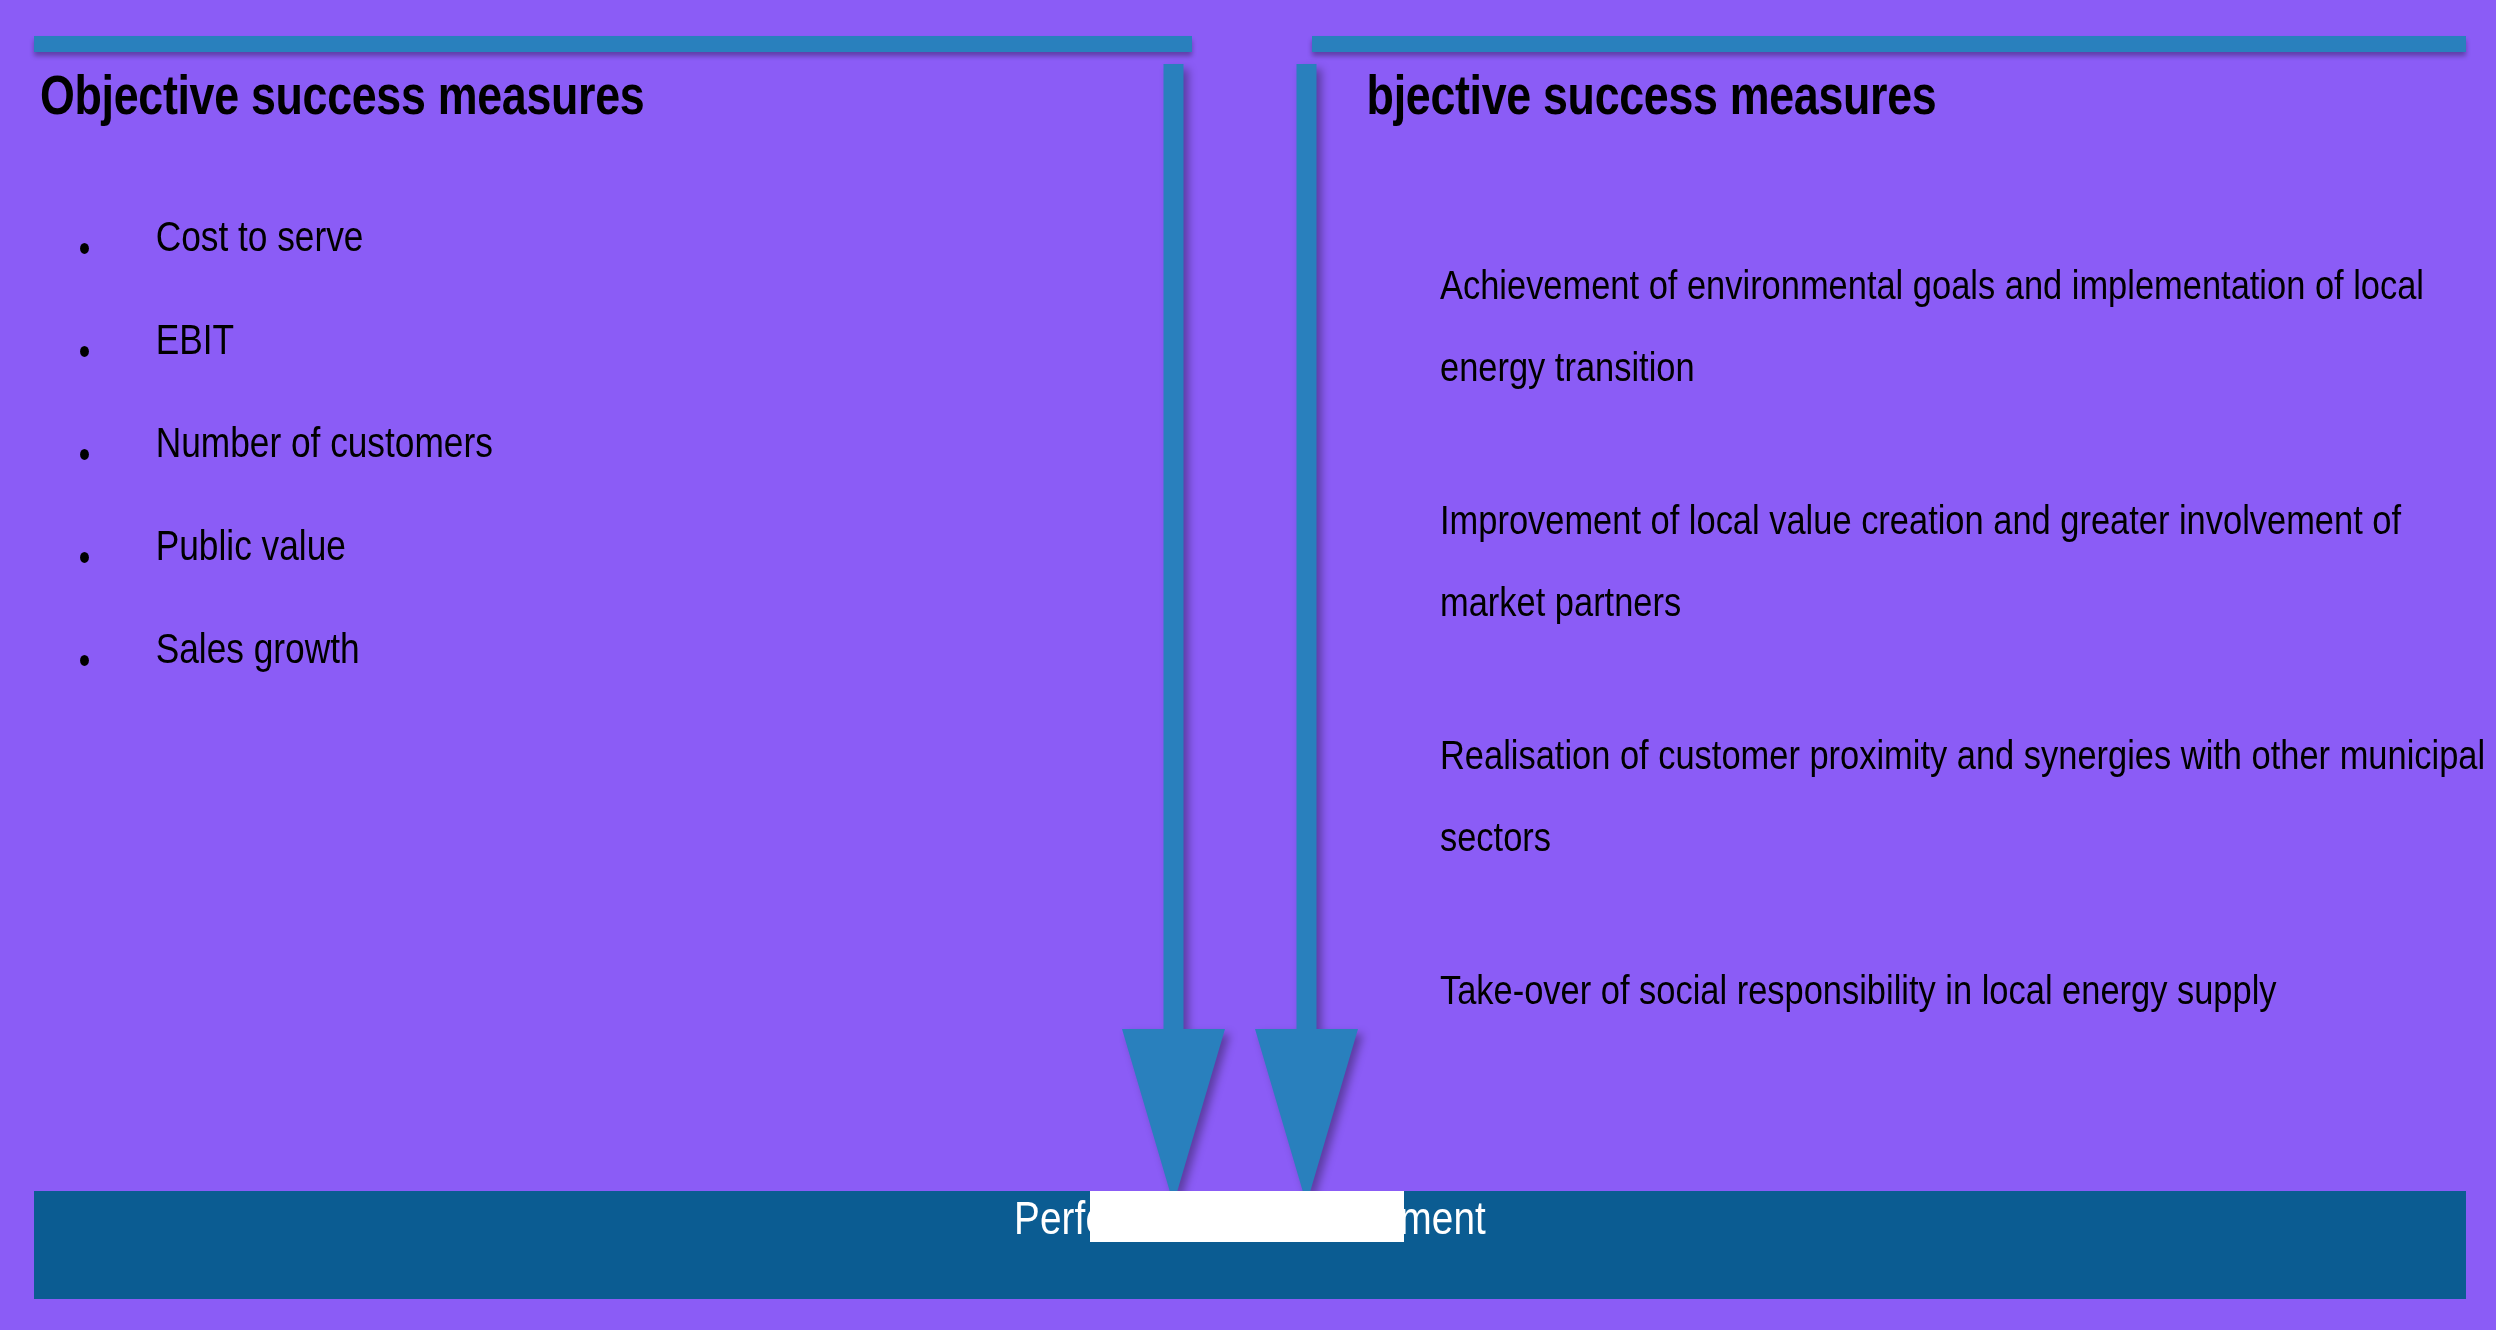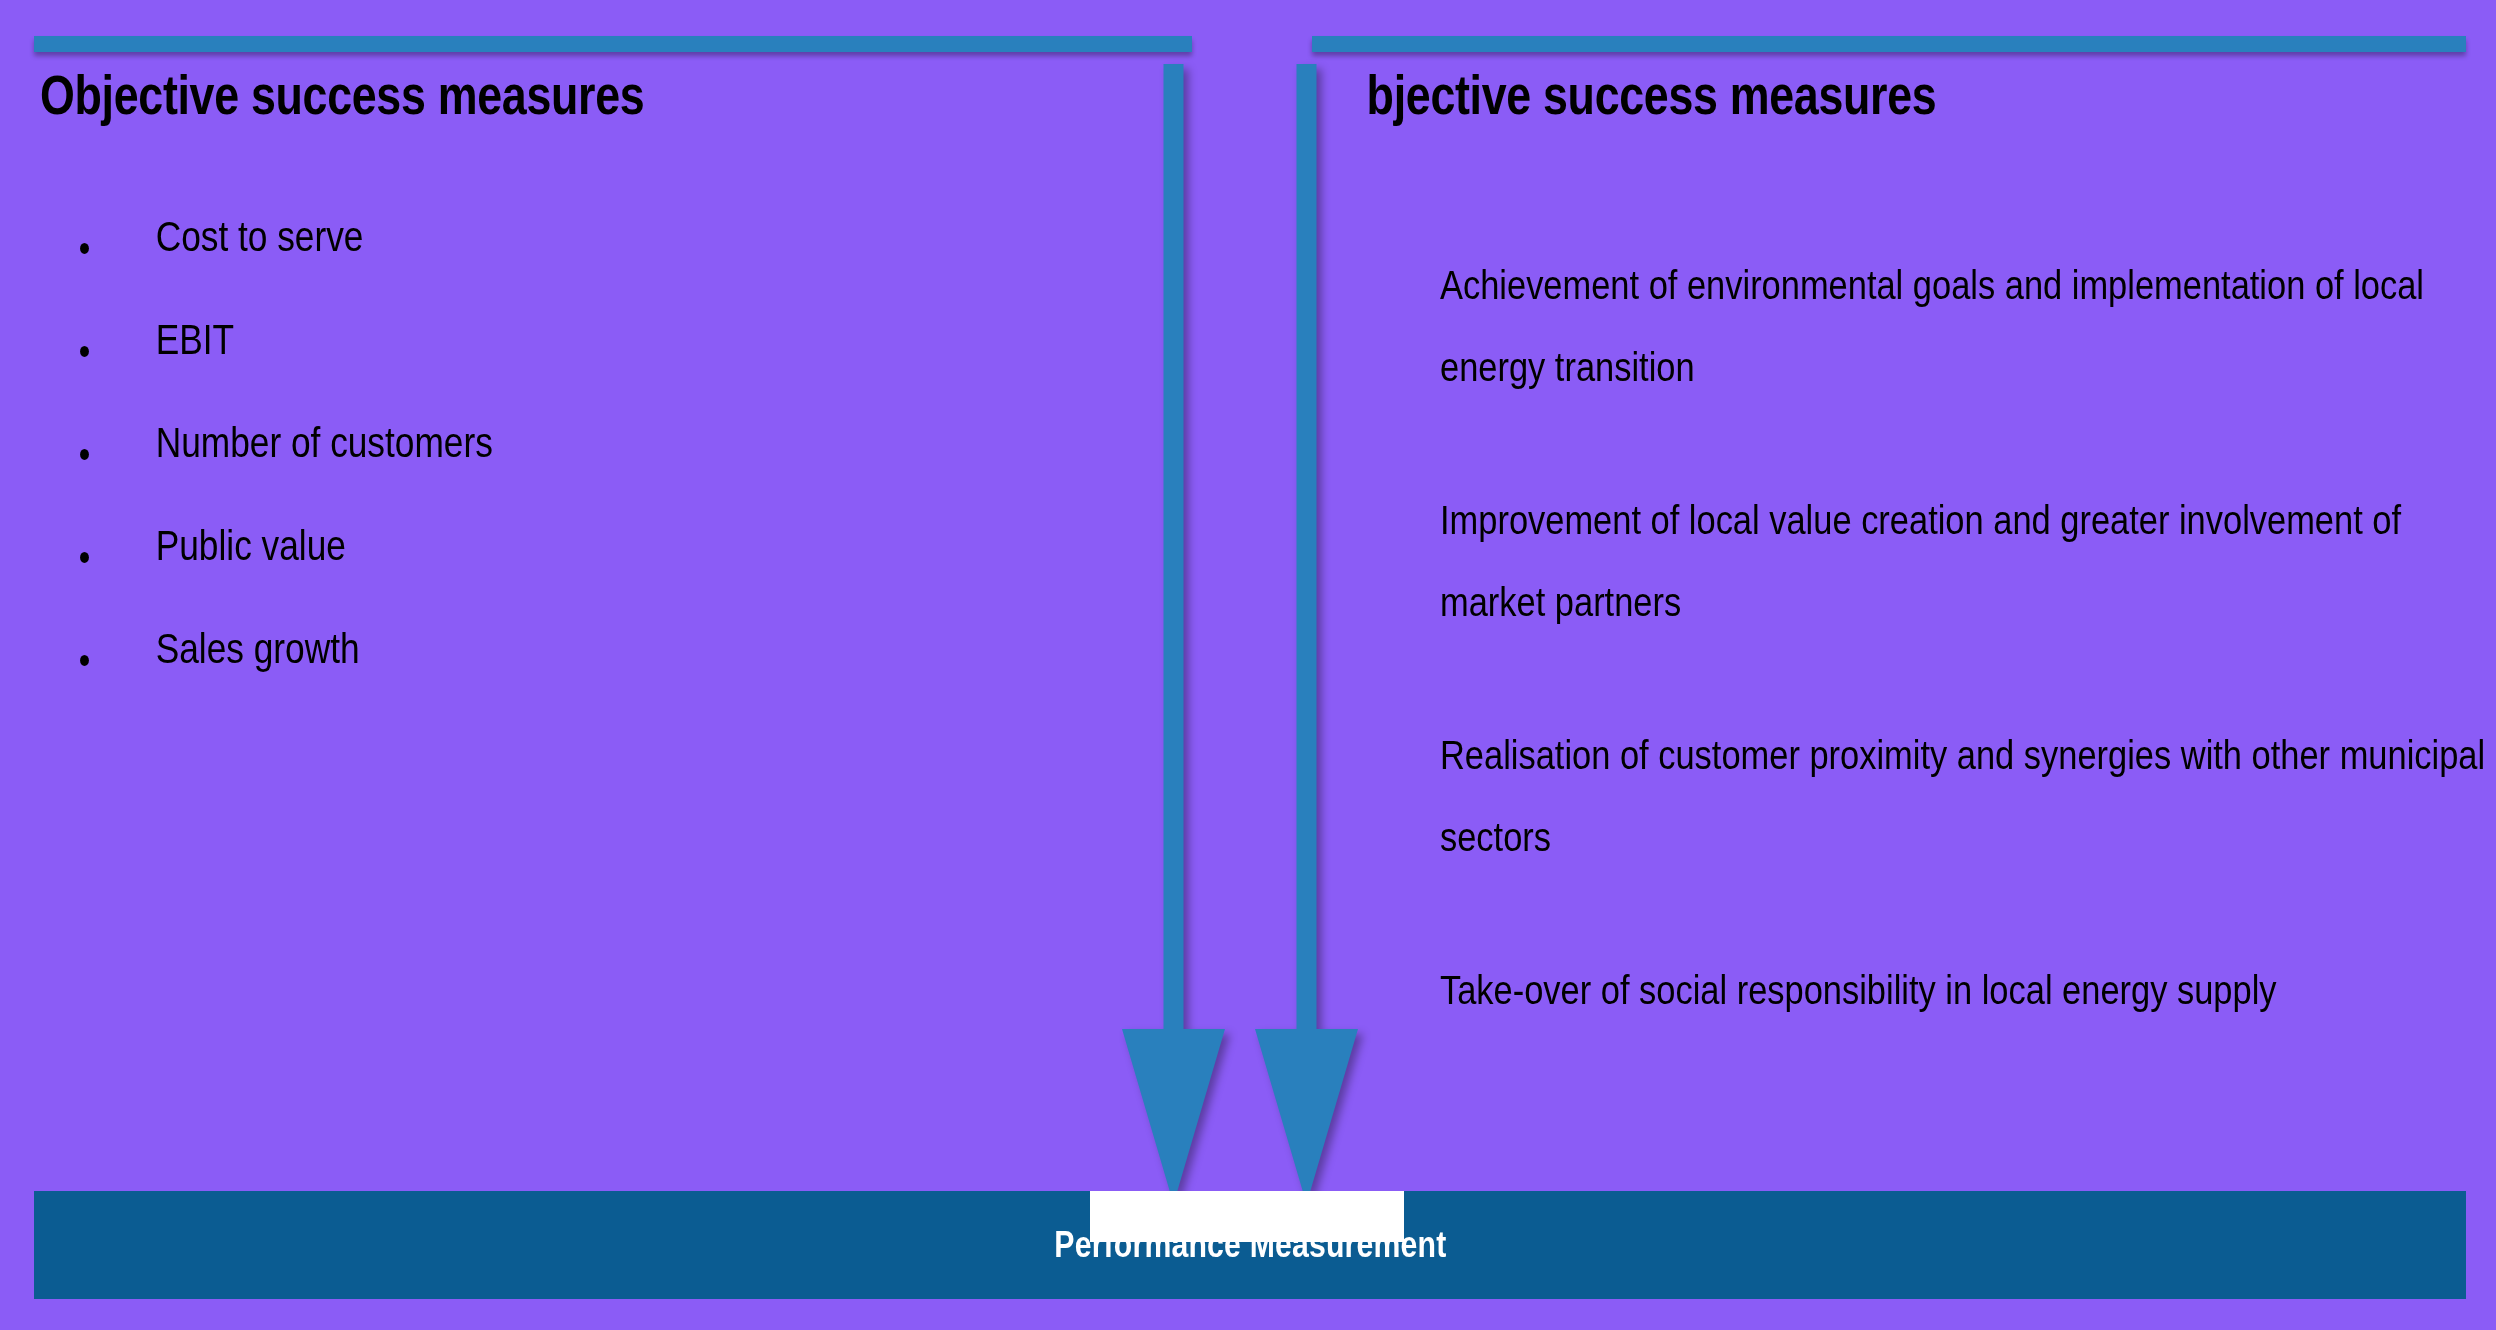--- a/index.html
+++ b/index.html
@@ -138,24 +138,23 @@
     height: 51px;
     background: #ffffff;
   }
   .banner-label {
     position: absolute;
     left: 34px;
     top: 1191px;
     width: 2432px;
     height: 108px;
     display: flex;
-    align-items: center;
     justify-content: center;
-    font-size: 36px;
-    font-weight: bold;
+    font-size: 46px;
+    font-weight: normal;
     color: #ffffff;
     letter-spacing: 0.2px;
     pointer-events: none;
   }
   .banner-label span {
     transform: scaleX(0.84);
     transform-origin: center center;
     white-space: nowrap;
   }
 </style>

